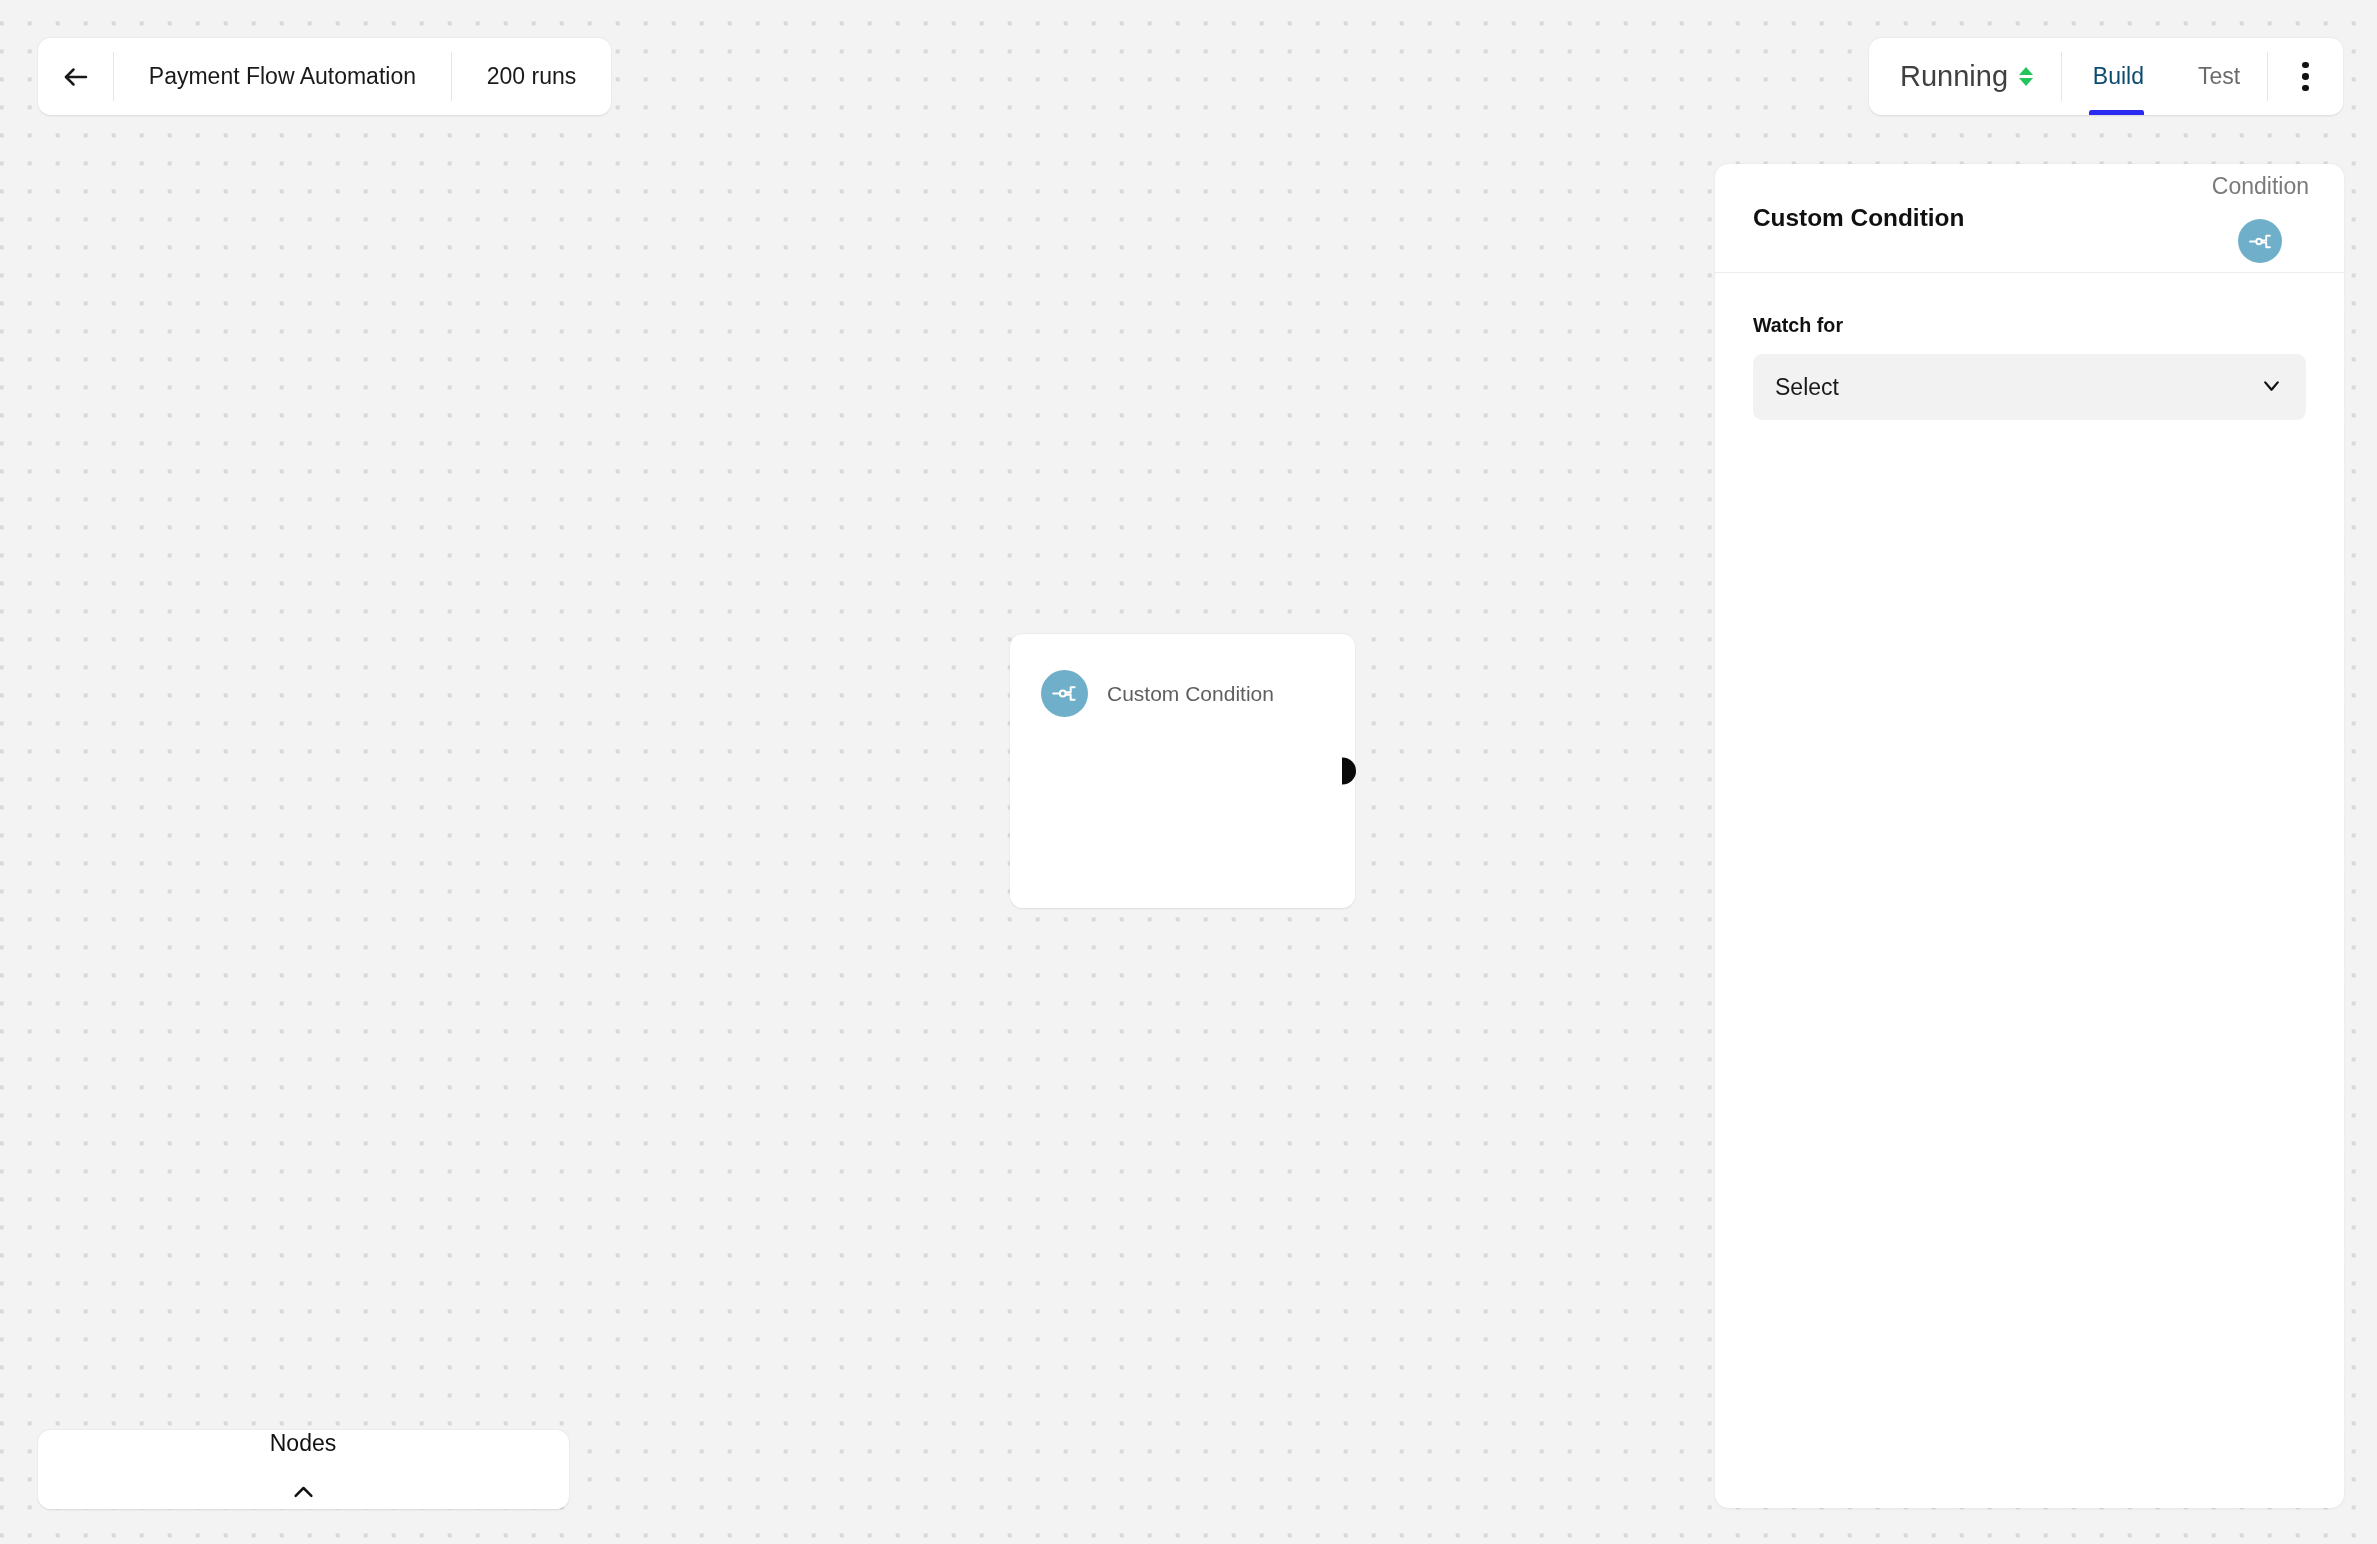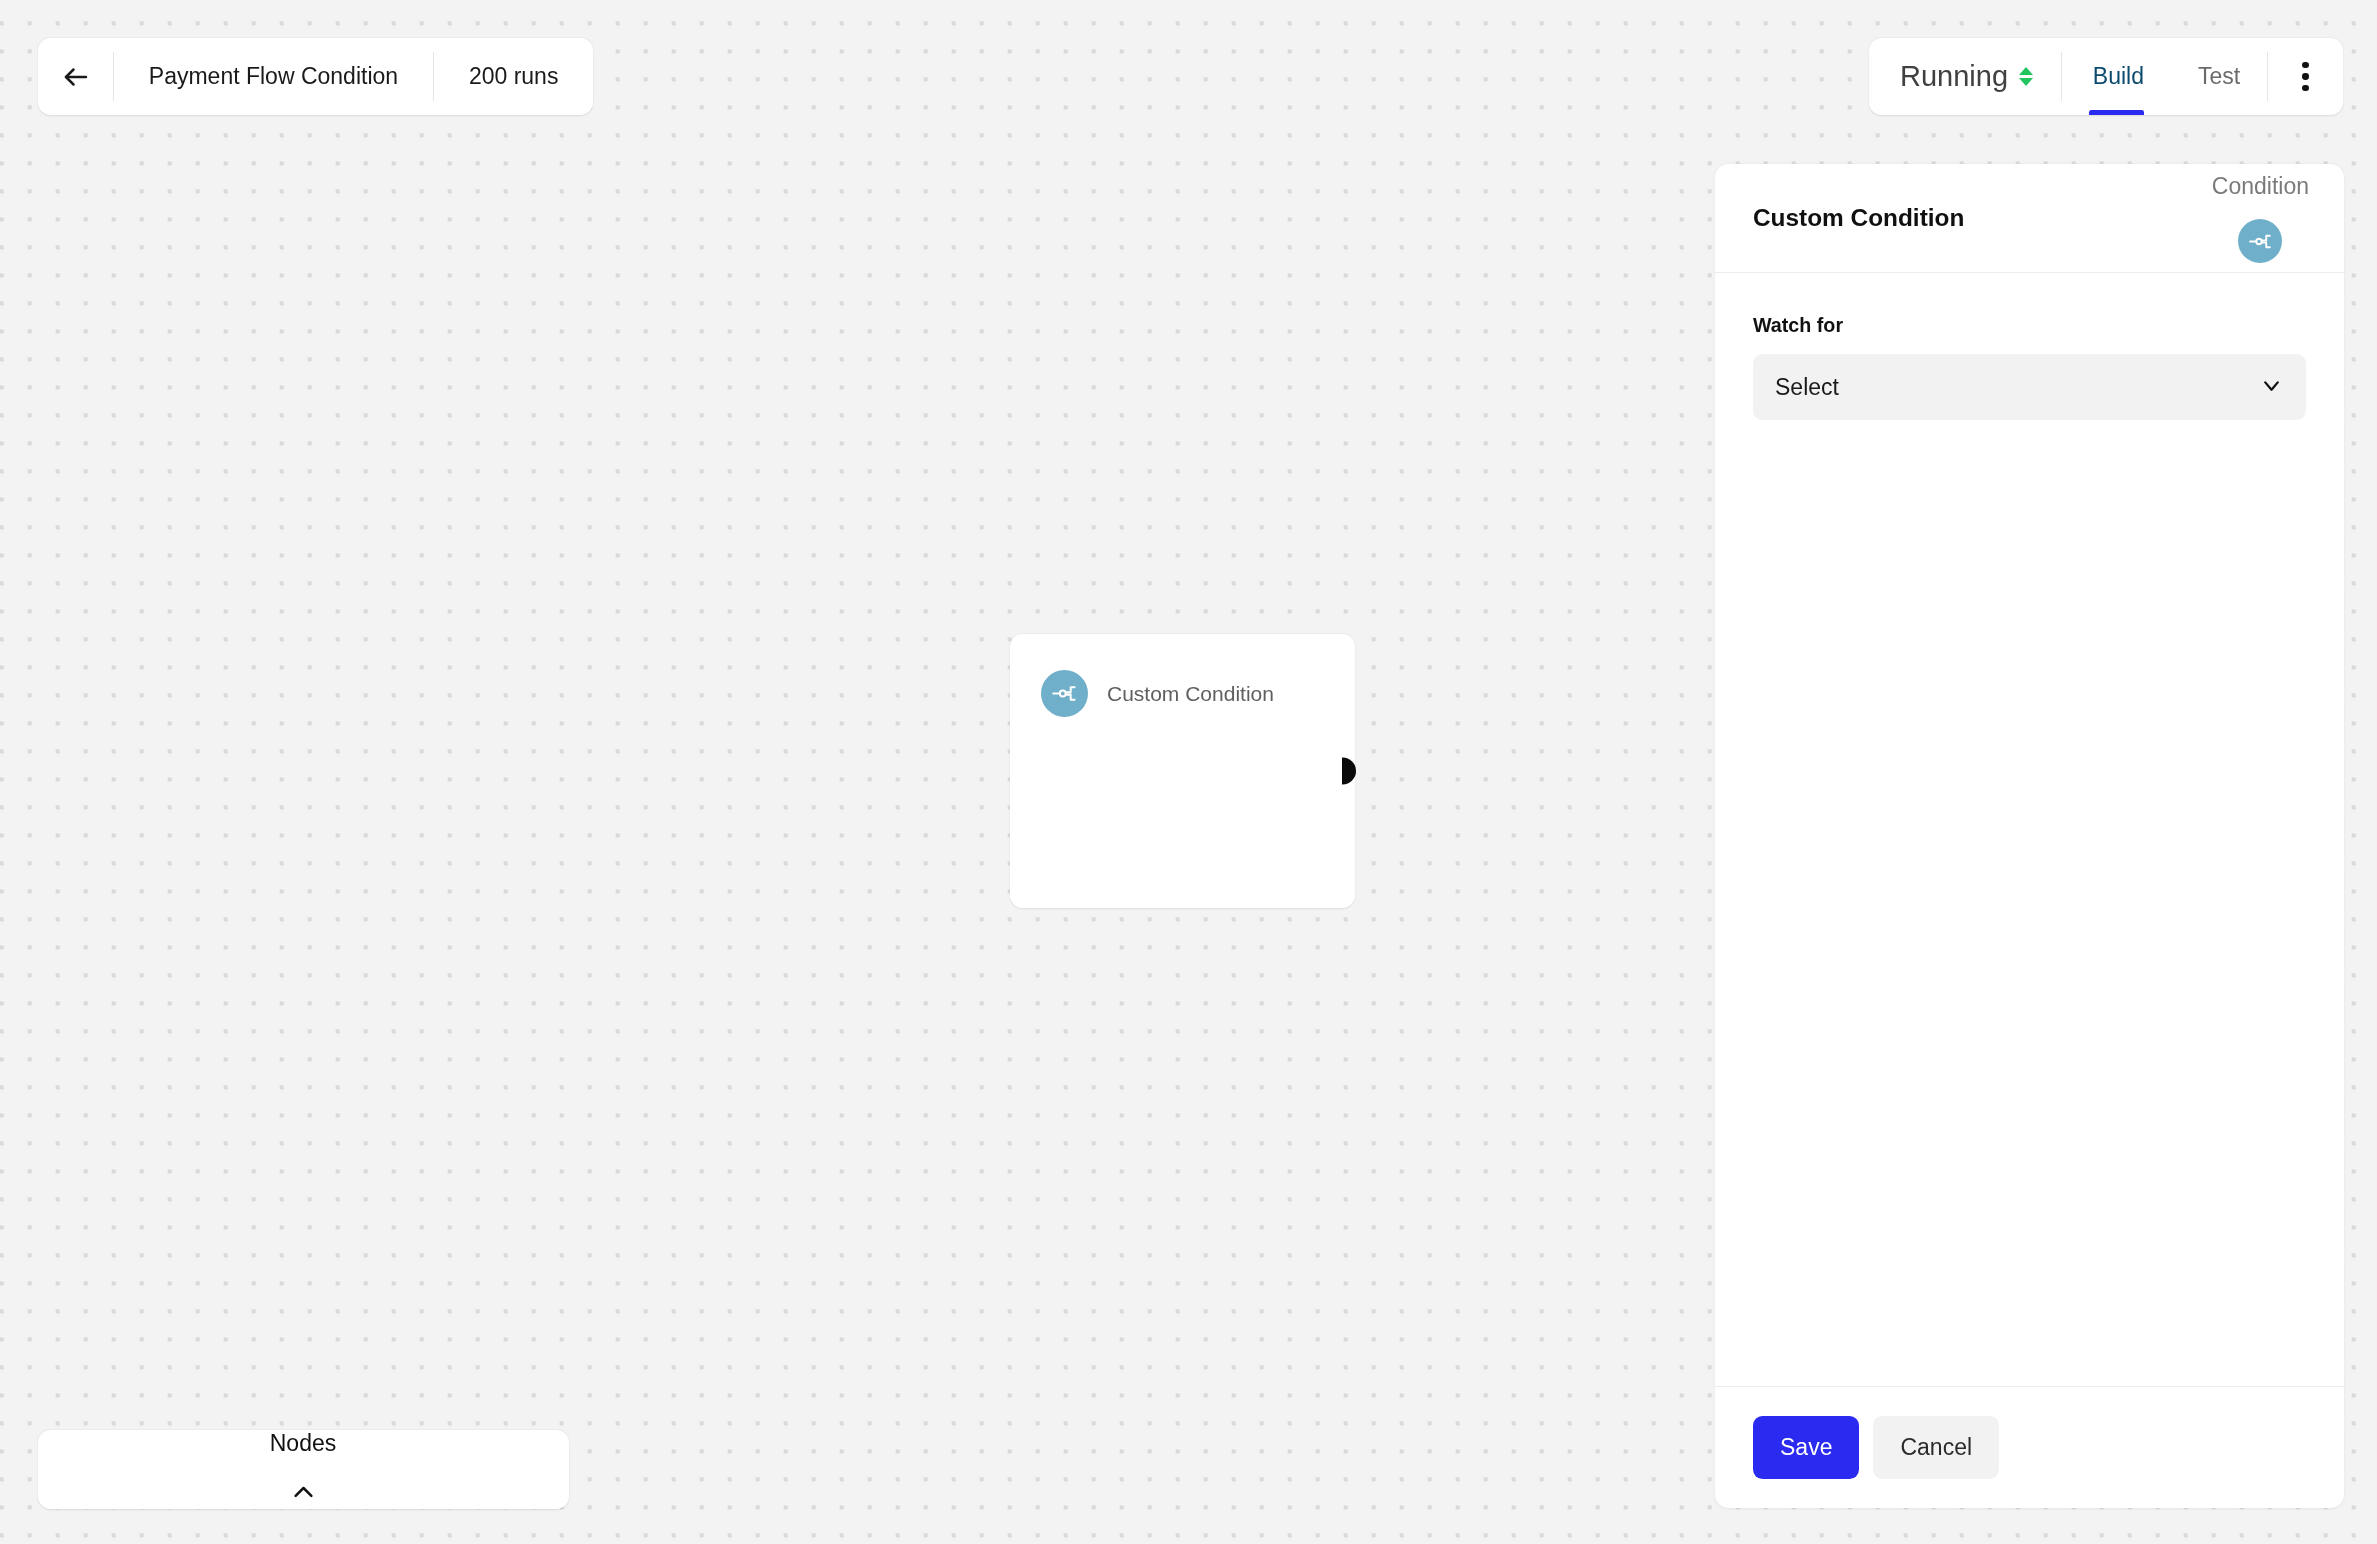--- a/index.html
+++ b/index.html
@@ -370,21 +370,21 @@
 <div id="flow-header">
   <button class="hdr-back">
     <span>
       <svg width="30" height="30" viewBox="0 0 24 24" fill="none" stroke="#1a1a1a" stroke-width="2" stroke-linecap="round" stroke-linejoin="round">
         <line x1="20" y1="12" x2="4" y2="12"></line>
         <polyline points="10,18 4,12 10,6"></polyline>
       </svg>
     </span>
   </button>
   <div class="hdr-divider"></div>
-  <div class="hdr-title">Payment Flow Condition</div>
+  <div class="hdr-title">Payment Flow Automation</div>
   <div class="hdr-divider"></div>
   <div class="hdr-runs">200 runs</div>
 </div>
 
 <div id="top-toolbar">
   <div class="status-chip">
     <span class="status-text">Running</span>
     <span class="updown">
       <span class="tri-up"></span>
       <span class="tri-down"></span>
@@ -453,19 +453,15 @@
     <div class="select-control">
       <span class="select-value">Select</span>
       <span>
         <svg width="25" height="25" viewBox="0 0 24 24" fill="none" stroke="#111111" stroke-width="2.2" stroke-linecap="round" stroke-linejoin="round">
           <polyline points="6,9 12,16 18,9"></polyline>
         </svg>
       </span>
     </div>
   </div>
 
-  <div class="panel-footer">
-    <button class="btn btn-primary">Save</button>
-    <button class="btn btn-secondary">Cancel</button>
-  </div>
 
 </div>
 
 
 </body></html>

